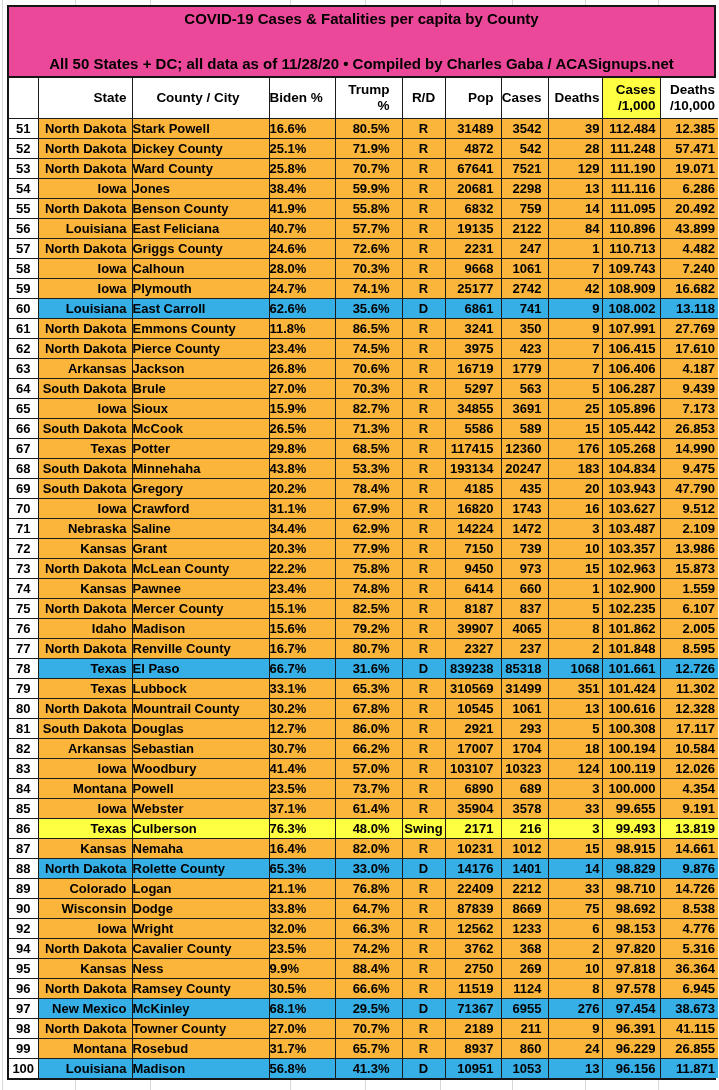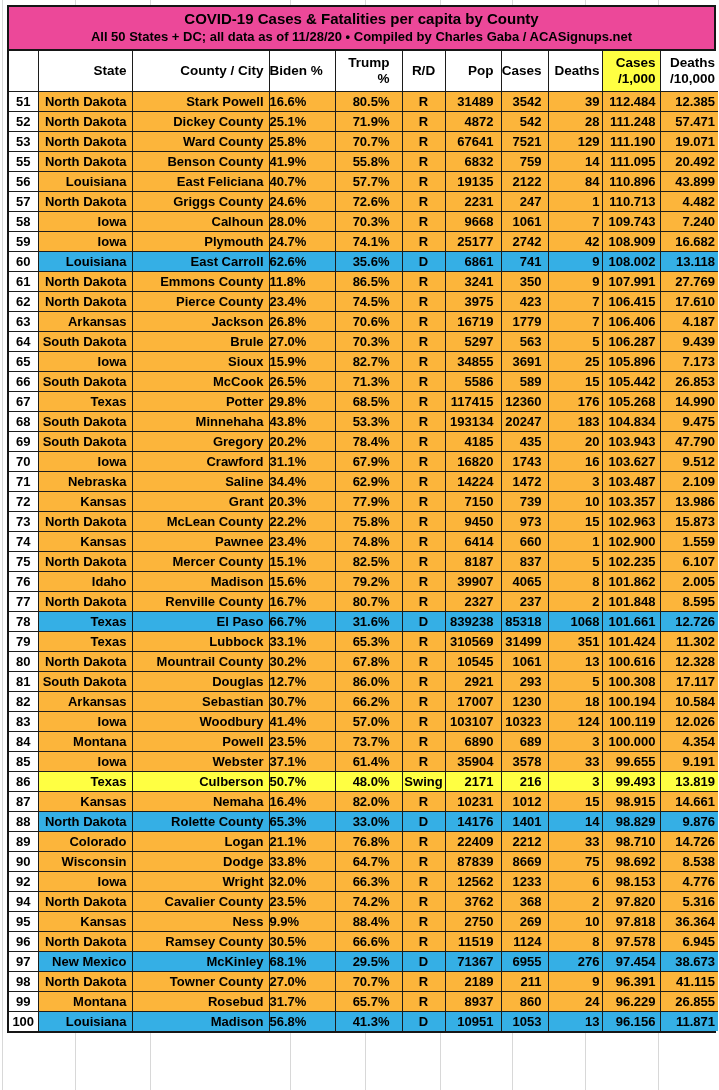--- a/index.html
+++ b/index.html
@@ -15,21 +15,21 @@
 
   .sheet {
     position:absolute; top:5px; left:7px; width:709px; z-index:1;
     background:#fff; border:2px solid #161616; box-sizing:border-box;
   }
   .title-box {
     border-bottom:2px solid #161616;
     text-align:center; padding:3px 0 4px 0; background:#ec4899;
   }
   .title-line1 { font-size:15px; line-height:18px; }
-  .title-line2 { font-size:13px; line-height:17px; }
+  .title-line2 { font-size:15px; line-height:17px;margin-top:27px; }
 
   table { border-collapse:collapse; table-layout:fixed; width:705px;border-radius:15px; }
   th, td {
     border:1px solid #1c1c1c; overflow:hidden; white-space:nowrap;
     padding:0; box-sizing:border-box;
   }
   tr > *:first-child { border-left:0; }
   tr > *:last-child  { border-right:0; }
   thead tr:first-child th { border-top:0; }
   tbody tr:last-child td  { border-bottom:0; }
@@ -43,21 +43,21 @@
 
   tbody tr { height:20px; }
   tbody td { font-size:13px; vertical-align:middle; line-height:19px; }
 
   tbody tr.rep   td:not(.c-rank) { background:var(--rep,#FCB53B); }
   tbody tr.dem   td:not(.c-rank) { background:var(--dem,#35AFE5); }
   tbody tr.swing td:not(.c-rank) { background:var(--swing,#FFFF42); }
 
   .c-rank  { text-align:center; background:#fff; }
   .c-state { text-align:right; padding-right:5px; }
-  .c-county{ text-align:right; padding-right:5px; }
+  .c-county{ padding-right:5px; }
   .c-biden { text-align:left; padding-right:11px; }
   .c-trump { text-align:right; padding-right:12px; }
   .c-rd    { text-align:center; }
   .c-pop   { text-align:right; padding-right:7px; }
   .c-cases { text-align:right; padding-right:6px; }
   .c-deaths{ text-align:right; padding-right:2px; }
   .c-cases_per_1000  { text-align:right; padding-right:4px; }
   .c-deaths_per_10000{ text-align:right; padding-right:3px; }
 </style>
 </head>
@@ -145,20 +145,33 @@
           <td class="c-biden">25.8%</td>
           <td class="c-trump">70.7%</td>
           <td class="c-rd">R</td>
           <td class="c-pop">67641</td>
           <td class="c-cases">7521</td>
           <td class="c-deaths">129</td>
           <td class="c-cases_per_1000">111.190</td>
           <td class="c-deaths_per_10000">19.071</td>
         </tr>
         <tr class="rep">
+          <td class="c-rank">54</td>
+          <td class="c-state">Iowa</td>
+          <td class="c-county">Jones</td>
+          <td class="c-biden">38.4%</td>
+          <td class="c-trump">59.9%</td>
+          <td class="c-rd">R</td>
+          <td class="c-pop">20681</td>
+          <td class="c-cases">2298</td>
+          <td class="c-deaths">13</td>
+          <td class="c-cases_per_1000">111.116</td>
+          <td class="c-deaths_per_10000">6.286</td>
+        </tr>
+        <tr class="rep">
           <td class="c-rank">55</td>
           <td class="c-state">North Dakota</td>
           <td class="c-county">Benson County</td>
           <td class="c-biden">41.9%</td>
           <td class="c-trump">55.8%</td>
           <td class="c-rd">R</td>
           <td class="c-pop">6832</td>
           <td class="c-cases">759</td>
           <td class="c-deaths">14</td>
           <td class="c-cases_per_1000">111.095</td>
@@ -503,21 +516,21 @@
           <td class="c-deaths_per_10000">17.117</td>
         </tr>
         <tr class="rep">
           <td class="c-rank">82</td>
           <td class="c-state">Arkansas</td>
           <td class="c-county">Sebastian</td>
           <td class="c-biden">30.7%</td>
           <td class="c-trump">66.2%</td>
           <td class="c-rd">R</td>
           <td class="c-pop">17007</td>
-          <td class="c-cases">1230</td>
+          <td class="c-cases">1704</td>
           <td class="c-deaths">18</td>
           <td class="c-cases_per_1000">100.194</td>
           <td class="c-deaths_per_10000">10.584</td>
         </tr>
         <tr class="rep">
           <td class="c-rank">83</td>
           <td class="c-state">Iowa</td>
           <td class="c-county">Woodbury</td>
           <td class="c-biden">41.4%</td>
           <td class="c-trump">57.0%</td>
@@ -551,21 +564,21 @@
           <td class="c-pop">35904</td>
           <td class="c-cases">3578</td>
           <td class="c-deaths">33</td>
           <td class="c-cases_per_1000">99.655</td>
           <td class="c-deaths_per_10000">9.191</td>
         </tr>
         <tr class="swing">
           <td class="c-rank">86</td>
           <td class="c-state">Texas</td>
           <td class="c-county">Culberson</td>
-          <td class="c-biden">50.7%</td>
+          <td class="c-biden">76.3%</td>
           <td class="c-trump">48.0%</td>
           <td class="c-rd">Swing</td>
           <td class="c-pop">2171</td>
           <td class="c-cases">216</td>
           <td class="c-deaths">3</td>
           <td class="c-cases_per_1000">99.493</td>
           <td class="c-deaths_per_10000">13.819</td>
         </tr>
         <tr class="rep">
           <td class="c-rank">87</td>

